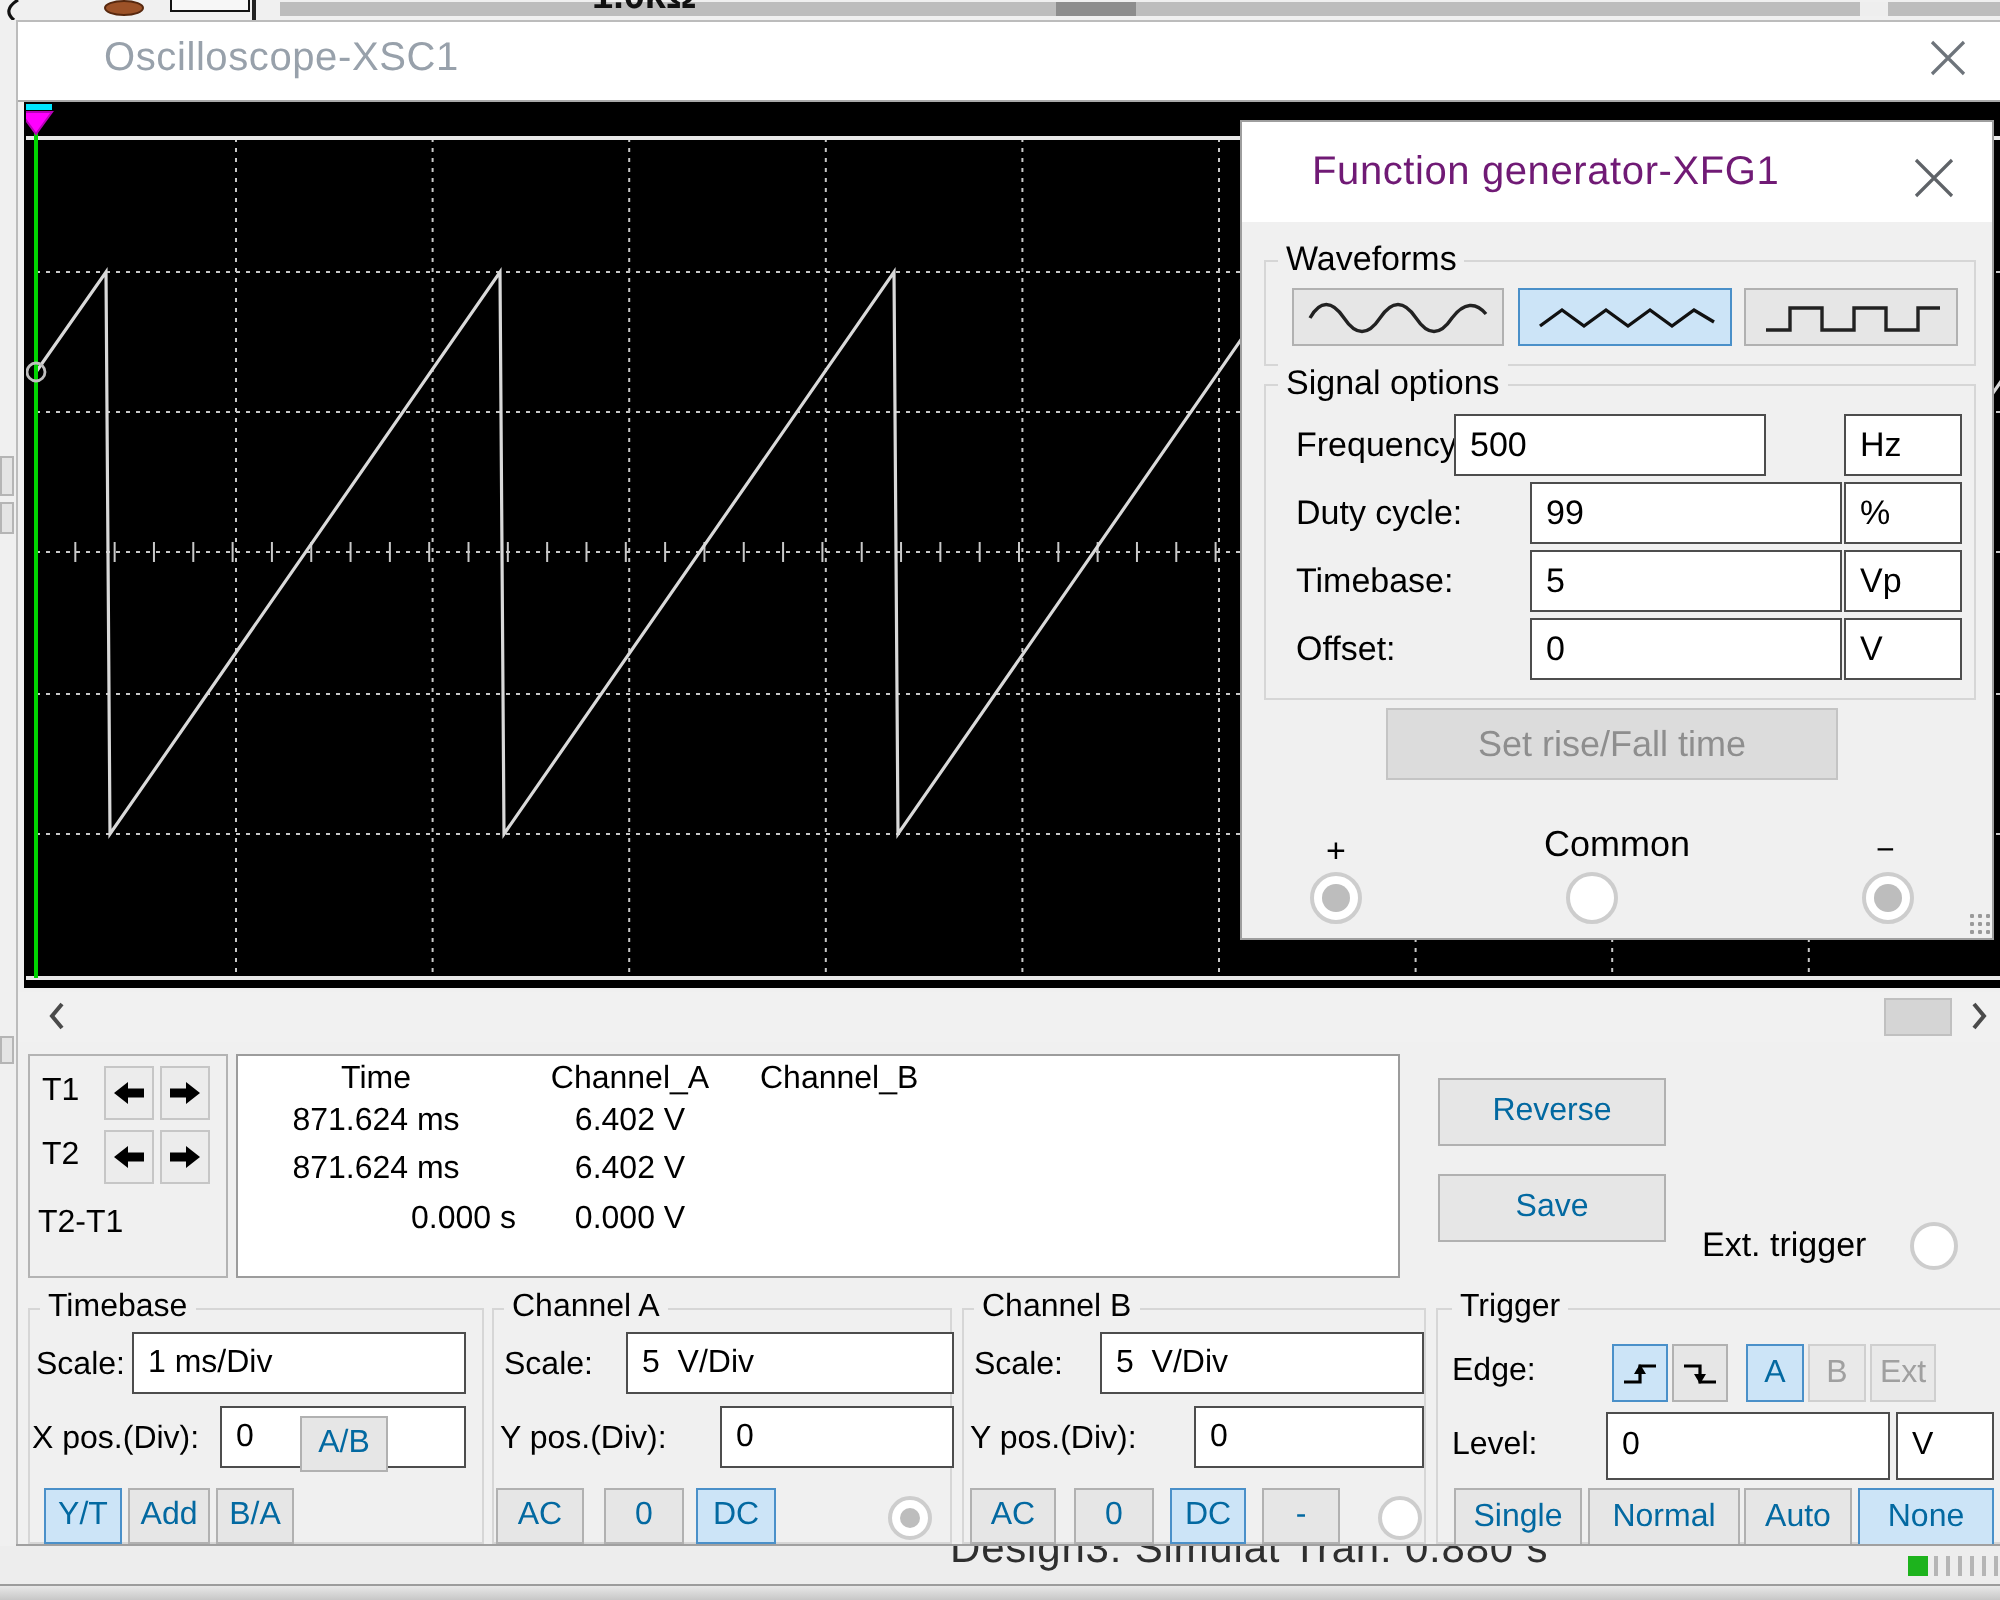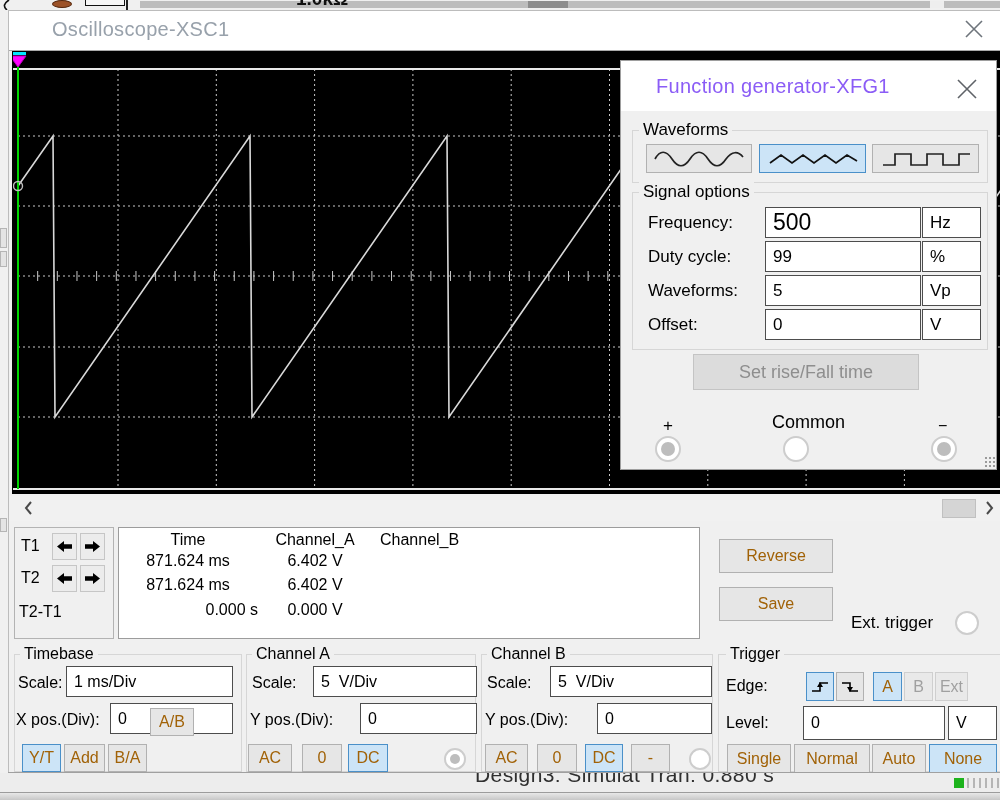--- a/index.html
+++ b/index.html
@@ -1,21 +1,21 @@
 <!DOCTYPE html>
 <html><head>
 <meta charset="utf-8">
 <style>
   * { margin:0; padding:0; box-sizing:border-box; }
   body { font-family:"Liberation Sans", sans-serif; background:#f0f0f0; }
   .page { position:relative; width:1000px; height:800px; overflow:hidden; background:#f0f0f0; }
   .abs { position:absolute; }
   .txt { position:absolute; color:#000; font-size:16px; white-space:pre; }
   .btn { position:absolute; display:flex; align-items:center; justify-content:center;
-         background:#e6e6e6; border:1px solid #b1b1b1; font-size:16px; color:#a16207;
+         background:#e6e6e6; border:1px solid #b1b1b1; font-size:16px; color:#0369a1;
          white-space:pre; cursor:default; }
   .btn.sel { background:#cce4f7; border:1px solid #4a90c9; }
   .btn.dis { color:#a0a0a0; background:#e9e9e9; border:1px solid #cfcfcf; }
   .inp { position:absolute; background:#fff; border:1px solid #4d4d4d; display:flex;
          align-items:center; padding-left:7px; font-size:16px; white-space:pre; }
   .grp { position:absolute; border:1px solid #d6d6d6; }
   .glabel { position:absolute; font-size:16px; background:#f0f0f0; padding:0 4px; white-space:pre; }
   .term { position:absolute; border:2px solid #cdcdcd; border-radius:50%; background:#fff; }
   .term.filled::after { content:""; position:absolute; inset:4px; border-radius:50%; background:#bdbdbd; }
   .titlebar { position:absolute; background:#ffffff; }
@@ -255,21 +255,21 @@
   <div class="abs" style="left:448px;top:0;width:430px;height:19px;overflow:hidden;margin-left:27px;">
     <span style="display:block;margin-top:-10px;font-size:21px;color:#2f2f2f;letter-spacing:.4px;white-space:pre;">Design3: Simulat Tran: 0.880 s</span>
   </div>
   <div class="abs" style="left:954px;top:5px;width:10px;height:10px;background:#1db31d;"></div>
   <div class="abs" style="left:967px;top:5px;width:33px;height:10px;background:repeating-linear-gradient(90deg,#b5b5b5 0 2px,transparent 2px 6px);"></div>
 </div>
 <div class="abs" style="left:0;top:792px;width:1000px;height:8px;background:linear-gradient(#e8e8e8,#c7c7c7);border-top:1px solid #9c9c9c;"></div>
 
 <div class="abs" style="left:620px;top:60px;width:377px;height:410px;background:#f0f0f0;border:1px solid #9e9e9e;z-index:10;"></div>
 <div class="titlebar" style="left:621px;top:61px;width:375px;height:50px;z-index:11;"></div>
-<div class="wintitle" style="left:656px;top:75px;color:#8b5cf6;z-index:12;">Function generator-XFG1</div>
+<div class="wintitle" style="left:656px;top:75px;color:#701a75;z-index:12;">Function generator-XFG1</div>
 <svg class="abs" style="left:956px;top:79px;z-index:12;" width="22" height="20" viewBox="0 0 22 20">
   <path d="M2,1 L20,19 M20,1 L2,19" stroke="#5f6368" stroke-width="1.6" fill="none"></path>
 </svg>
 
 <div class="grp" style="left:632px;top:130px;width:356px;height:53px;z-index:11;"></div>
 <div class="glabel" style="left:639px;top:120px;font-size:17px;z-index:12;">Waveforms</div>
 <div class="btn" style="left:646px;top:144px;width:106px;height:29px;z-index:12;">
   <svg width="96" height="22" viewBox="0 0 96 22">
     <path d="M4,11 C9,2 15,2 21,11 C27,20 33,20 39,11 C45,2 51,2 57,11 C63,20 69,20 75,11 C81,3 87,3 92,9" fill="none" stroke="#222" stroke-width="1.7"></path>
   </svg>
@@ -282,28 +282,28 @@
 <div class="btn" style="left:872px;top:144px;width:107px;height:29px;z-index:12;">
   <svg width="96" height="22" viewBox="0 0 96 22">
     <path d="M5,17 H17 V6 H33 V17 H49 V6 H65 V17 H81 V6 H92" fill="none" stroke="#222" stroke-width="1.7"></path>
   </svg>
 </div>
 
 <div class="grp" style="left:632px;top:192px;width:356px;height:158px;z-index:11;"></div>
 <div class="glabel" style="left:639px;top:182px;font-size:17px;z-index:12;">Signal options</div>
 
 <div class="txt" style="left:648px;top:213px;font-size:17px;z-index:12;">Frequency:</div>
-<div class="inp" style="left:765px;top:207px;width:156px;height:31px;font-size:23px;z-index:12;">500</div>
+<div class="inp" style="left:727px;top:207px;width:156px;height:31px;font-size:17px;z-index:12;">500</div>
 <div class="inp" style="left:922px;top:207px;width:59px;height:31px;font-size:17px;z-index:12;">Hz</div>
 
 <div class="txt" style="left:648px;top:247px;font-size:17px;z-index:12;">Duty cycle:</div>
 <div class="inp" style="left:765px;top:241px;width:156px;height:31px;font-size:17px;z-index:12;">99</div>
 <div class="inp" style="left:922px;top:241px;width:59px;height:31px;font-size:17px;z-index:12;">%</div>
 
-<div class="txt" style="left:648px;top:281px;font-size:17px;z-index:12;">Waveforms:</div>
+<div class="txt" style="left:648px;top:281px;font-size:17px;z-index:12;">Timebase:</div>
 <div class="inp" style="left:765px;top:275px;width:156px;height:31px;font-size:17px;z-index:12;">5</div>
 <div class="inp" style="left:922px;top:275px;width:59px;height:31px;font-size:17px;z-index:12;">Vp</div>
 
 <div class="txt" style="left:648px;top:315px;font-size:17px;z-index:12;">Offset:</div>
 <div class="inp" style="left:765px;top:309px;width:156px;height:31px;font-size:17px;z-index:12;">0</div>
 <div class="inp" style="left:922px;top:309px;width:59px;height:31px;font-size:17px;z-index:12;">V</div>
 
 <div class="btn dis" style="left:693px;top:354px;width:226px;height:36px;font-size:18px;background:#dcdcdc;border:1px solid #c4c4c4;color:#8e8e8e;z-index:12;">Set rise/Fall time</div>
 
 <div class="txt" style="left:663px;top:416px;font-size:17px;z-index:12;">+</div>

